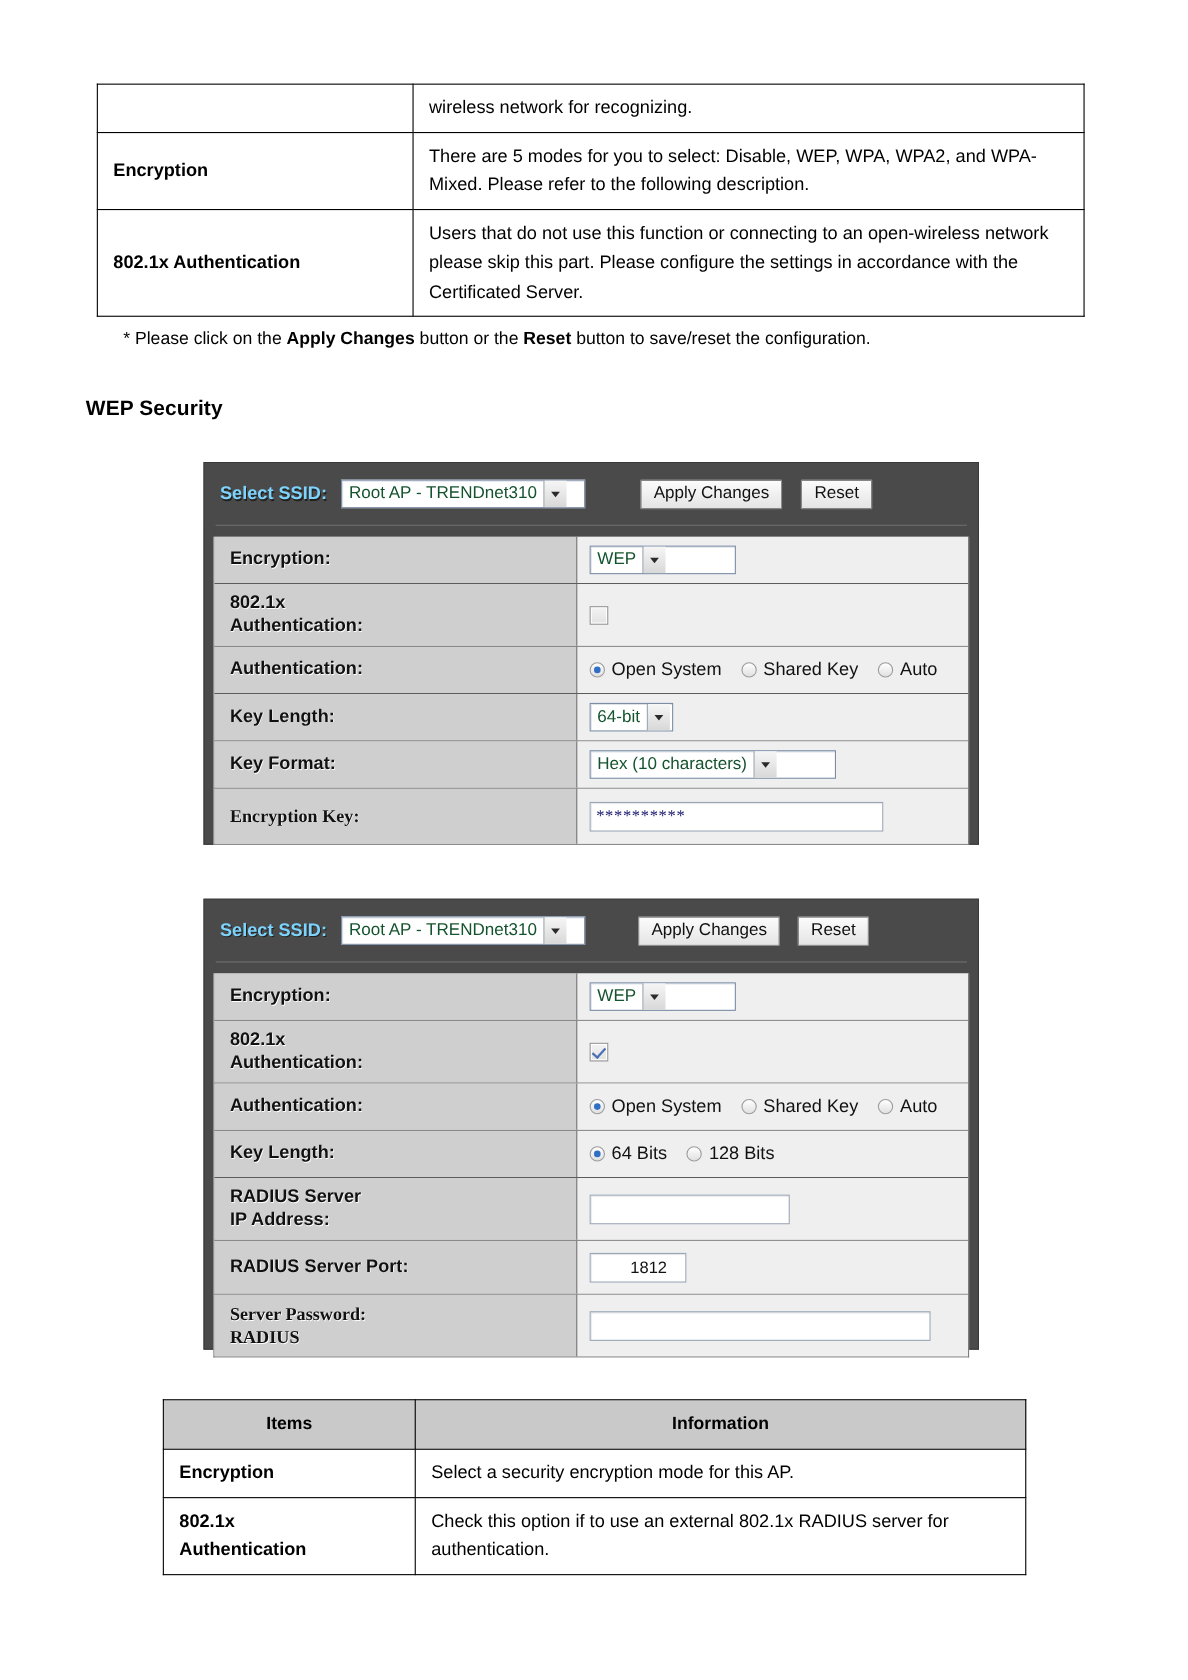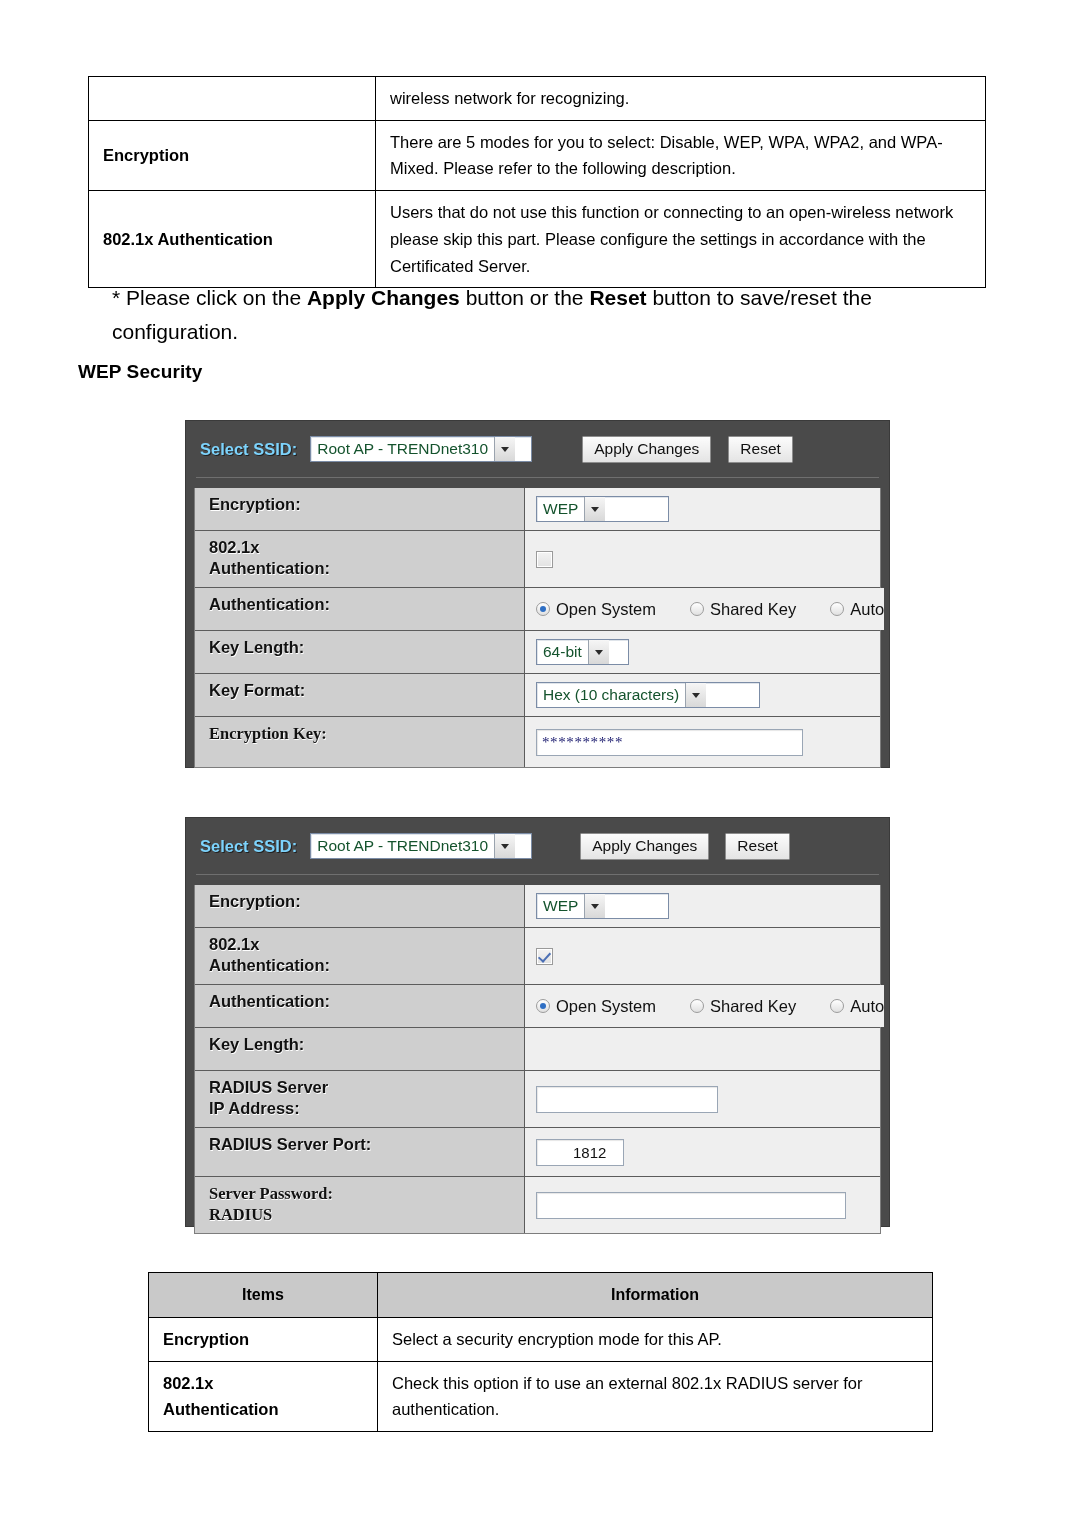--- a/index.html
+++ b/index.html
@@ -35,23 +35,23 @@
     left: 88px;
     top: 76px;
     width: 898px;
   }
   #top-table .col-item { width: 258px; font-weight: bold; }
   #top-table .row-cont td { height: 22px; }
 
   .note-line {
     position: absolute;
     left: 112px;
-    top: 281px;
+    top: 296px;
     width: 880px;
-    font-size: 21px;
+    font-size: 16px;
     line-height: 1.6;
   }
   .note-line b { font-weight: bold; }
 
   .section-heading {
     position: absolute;
     left: 78px;
     top: 361px;
     font-size: 19px;
     font-weight: bold;
@@ -157,21 +157,21 @@
   .ui-row:last-child { border-bottom: none; font-family: Liberation Serif, serif; }
 
   .ui-row-label {
     width: 330px;
     flex: 0 0 330px;
     background: #cfcfcf;
     border-right: 1px solid #5c5c5c;
     box-sizing: border-box;
     display: flex;
     flex-direction: column;
-    justify-content: flex-start;
+    justify-content: center;
     padding: 6px 0 6px 14px;
     font-weight: bold;
     font-size: 16.5px;
     color: #111;
     text-shadow: 0.6px 0.6px 0 #ffffff;
     line-height: 1.28;
   }
   .ui-row-value {
     flex: 1 1 auto;
     background: #efefef;
@@ -195,21 +195,21 @@
     content: "";
     position: absolute;
     left: 4px; top: 1px;
     width: 5px; height: 10px;
     border: solid #4b6fb5;
     border-width: 0 2.4px 2.4px 0;
     transform: rotate(42deg);
   }
 
   
-  .radio-group { display: flex; align-items: center; gap: 34px; text-align: center; }
+  .radio-group { display: flex; align-items: center; gap: 18px; text-align: center; }
   .radio-item { display: flex; align-items: center; gap: 6px; font-size: 16.5px; color: #111; white-space: nowrap; }
   .ui-radio {
     width: 14px; height: 14px; border-radius: 50%;
     box-sizing: border-box;
     background: linear-gradient(#ffffff, #e0e0e0);
     border: 1px solid #9c9c9c;
     position: relative;
     flex: 0 0 14px;
   }
   .ui-radio.on::after {
@@ -345,21 +345,21 @@
           </label>
         </div>
       </div>
     </div>
 
     <div class="ui-row">
       <div class="ui-row-label">
         <span>Key Length:</span>
       </div>
       <div class="ui-row-value">
-        <div class="ui-select" style="width:93px">
+        <div class="ui-select" style="width:76px">
           <span class="sel-text">64-bit</span>
           <span class="sel-arrow">
               <i></i>
             </span>
         </div>
       </div>
     </div>
 
     <div class="ui-row">
       <div class="ui-row-label">
@@ -451,20 +451,32 @@
             <span class="ui-radio"></span>
             <span>Auto</span>
           </label>
         </div>
       </div>
     </div>
 
     <div class="ui-row">
       <div class="ui-row-label">
         <span>Key Length:</span>
+      </div>
+      <div class="ui-row-value">
+        <div class="radio-group">
+          <label class="radio-item">
+            <span class="ui-radio on"></span>
+            <span>64 Bits</span>
+          </label>
+          <label class="radio-item">
+            <span class="ui-radio"></span>
+            <span>128 Bits</span>
+          </label>
+        </div>
       </div>
     </div>
 
     <div class="ui-row" style="min-height:56px">
       <div class="ui-row-label">
         <span>RADIUS Server</span>
         <span>IP Address:</span>
       </div>
       <div class="ui-row-value">
         <div class="ui-input w-ip">

